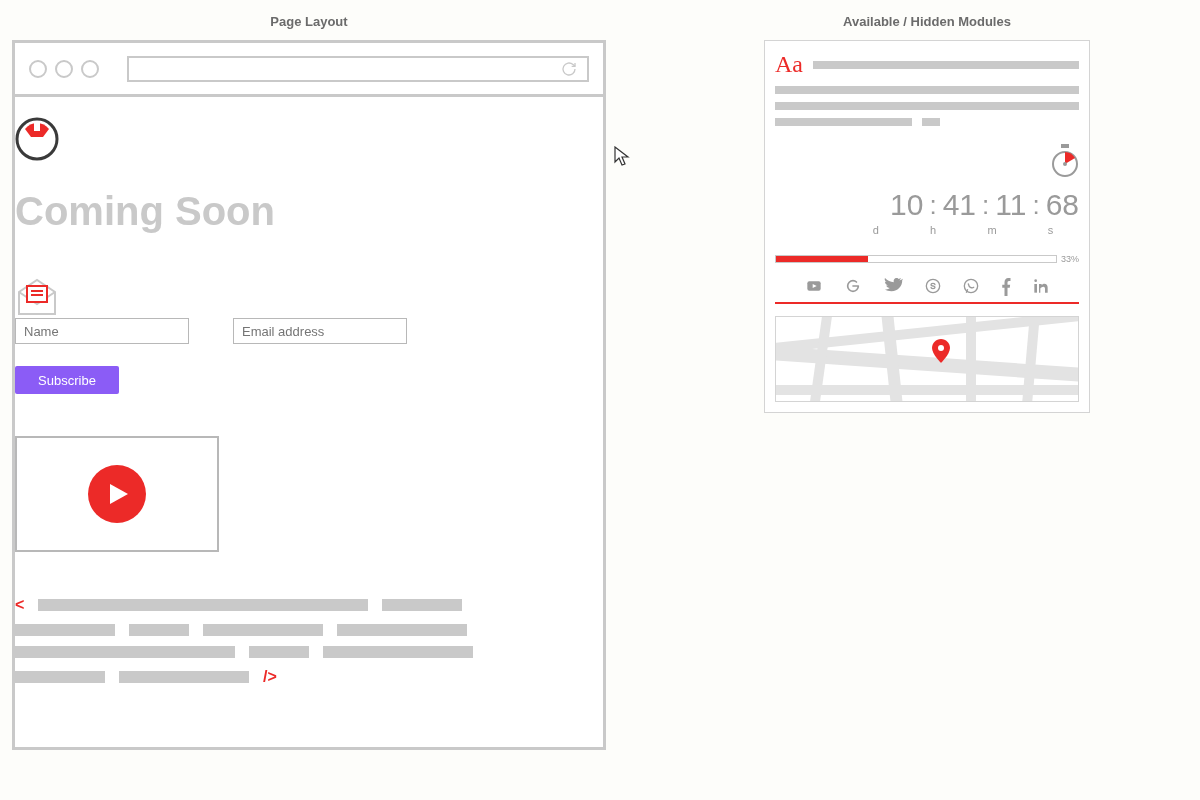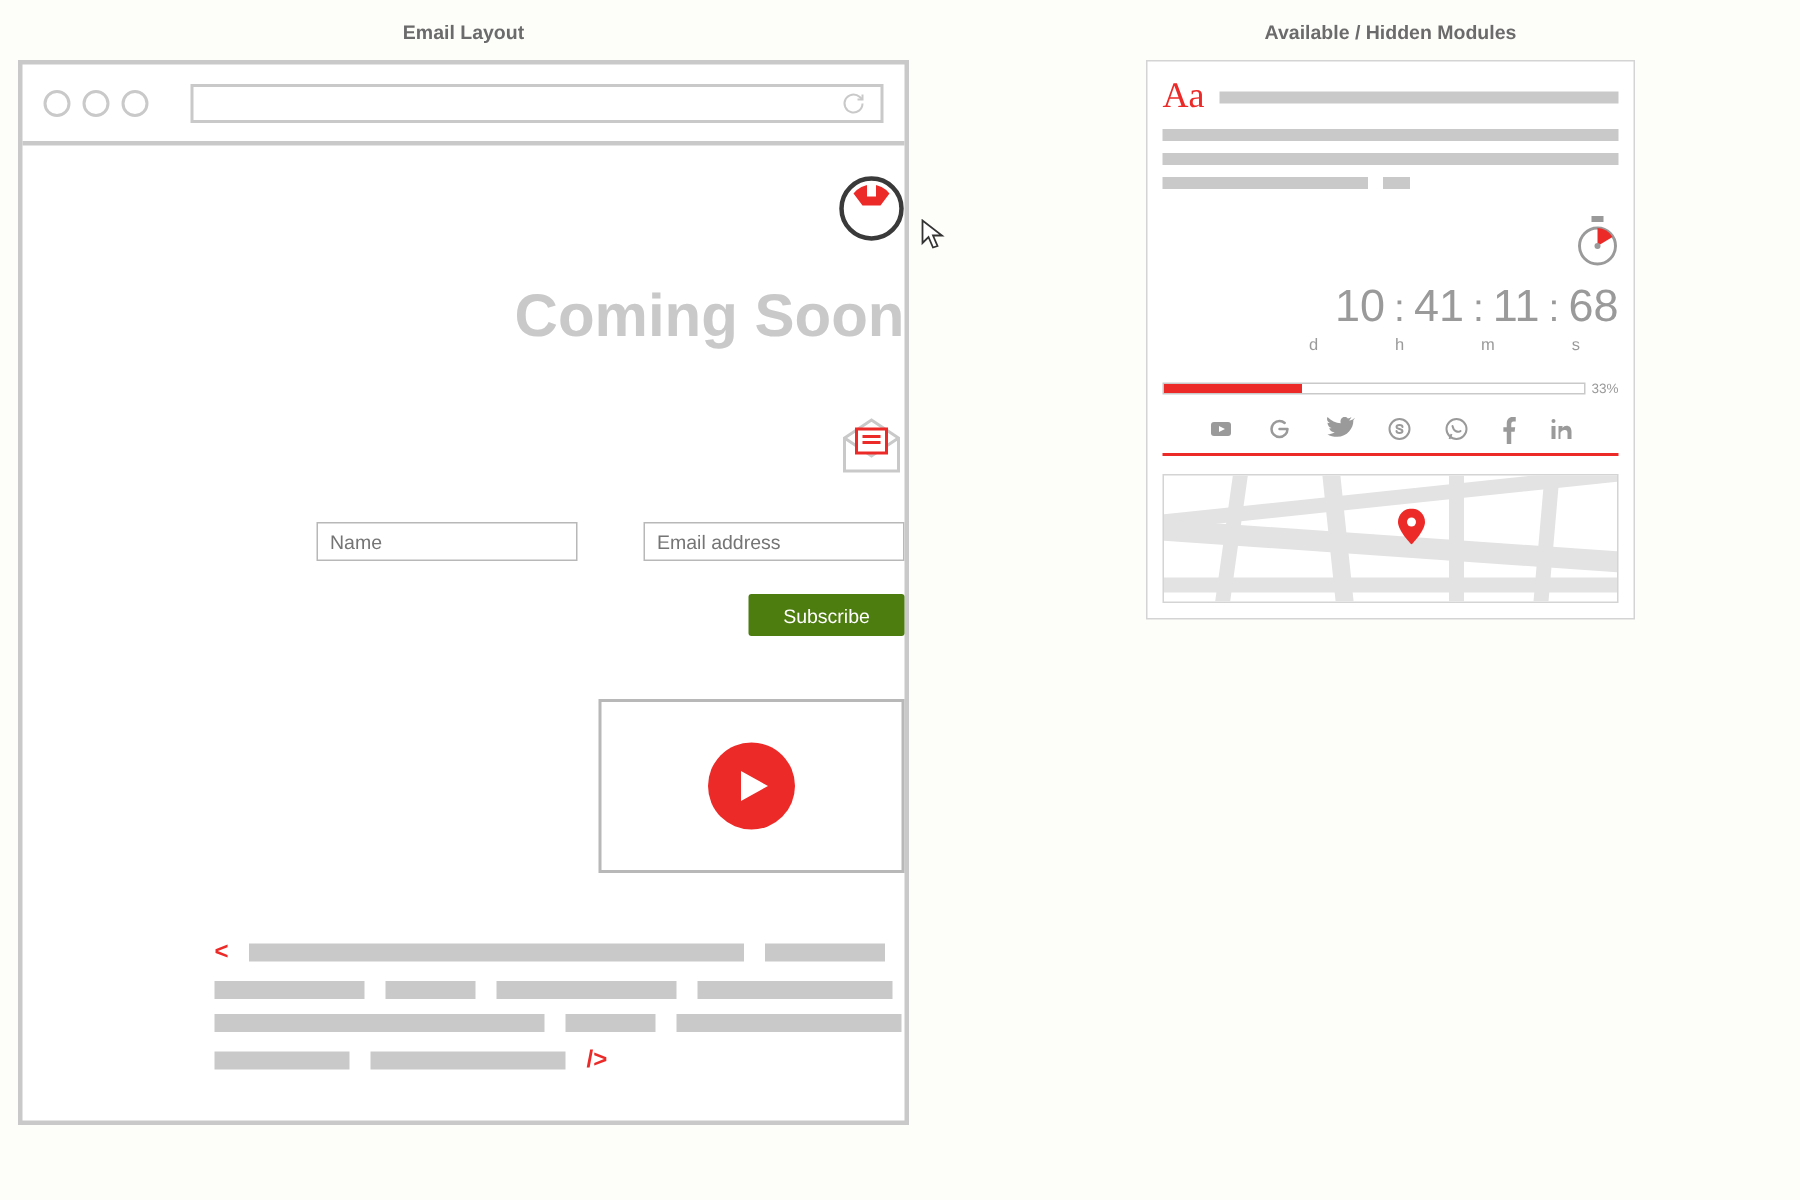--- a/index.html
+++ b/index.html
@@ -48,52 +48,52 @@
     margin-left: 20px;
     display: flex;
     align-items: center;
     justify-content: flex-end;
     padding-right: 10px;
   }
   .layout-body {
     padding: 14px 0 0 0;
     display: flex;
     flex-direction: column;
-    align-items: flex-end;
+    align-items: flex-start;
   }
   .logo-circle {
     width: 44px; height: 44px; position: relative; margin-top: 6px;
   }
   .heading {
     margin-top: 28px;
     font-size: 40px;
     font-weight: 800;
     color: #c9c9c9;
     font-family: 'Segoe UI', Arial, sans-serif;
   }
   .mail-block { margin-top: 44px; }
   .subscribe-row {
-    margin-top: 30px;
+    margin-top: 0;
     display: flex;
     gap: 44px;
   }
   .text-input {
     width: 174px;
     height: 26px;
     border: 1px solid #b8b8b8;
     font-size: 13px;
     color: #9a9a9a;
     padding: 0 8px;
     background:#fff;
   }
   .subscribe-btn {
     margin-top: 22px;
     width: 104px;
     height: 28px;
-    background: #4d7c0f;
+    background: #8b5cf6;
     color: #fff;
     border: none;
     font-size: 13px;
     border-radius: 2px;
     cursor: pointer;
   }
   .video-module {
     margin-top: 42px;
     width: 204px;
     height: 116px;
@@ -161,21 +161,21 @@
     overflow:hidden;
     background:#fff;
   }
   .map-module .road { position:absolute; background:#e3e3e3; }
   
   .cursor { position:absolute; left:614px; top:146px; pointer-events:none; }
 </style>
 </head>
 <body>
 
-<div class="col-title layout-title">Email Layout</div>
+<div class="col-title layout-title">Page Layout</div>
 
 <div class="layout-panel">
 
   <div class="browser-chrome">
     <span class="win-dot"></span>
     <span class="win-dot"></span>
     <span class="win-dot"></span>
     <div class="url-bar">
       <svg width="16" height="16" viewBox="0 0 24 24" fill="none" stroke="#c9c9c9" stroke-width="2">
           <path d="M21 12a9 9 0 1 1-3-6.7L21 8"></path>

